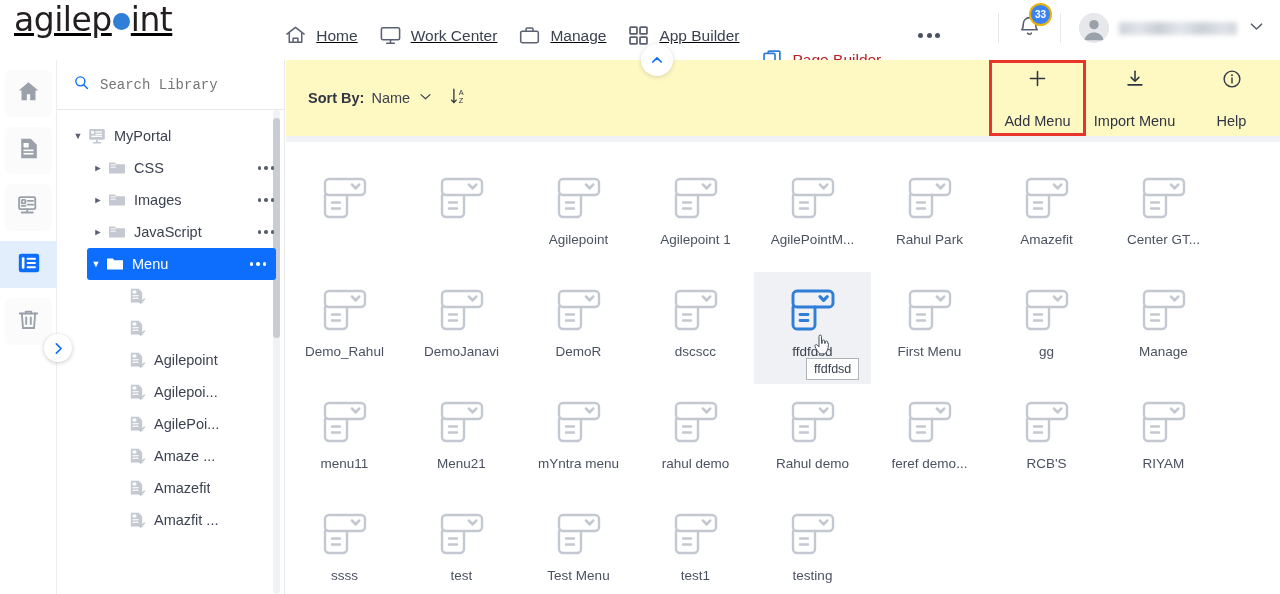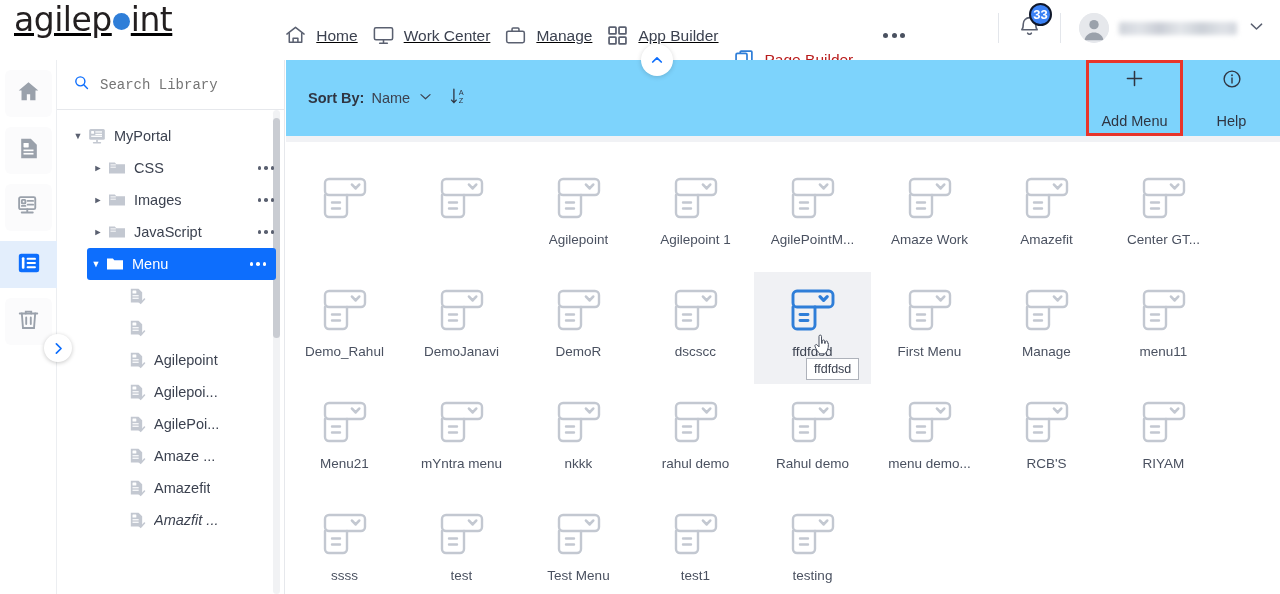--- a/index.html
+++ b/index.html
@@ -16,41 +16,41 @@
   }
   .logo { margin-left: 14px; display: flex; align-items: center; }
   .logo-text {
     font-size: 33px; font-weight: 400; color: #231f20;
     letter-spacing: -0.5px; font-family: "DejaVu Sans", sans-serif;
   }
   .logo-dot {
     width: 17px; height: 17px; border-radius: 50%; background: #2f7ed8;
     display: inline-block; margin: 0 1px; position: relative; top: 2px;
   }
-  .nav { display: flex; align-items: center; margin-left: 112px; gap: 14px; }
+  .nav { display: flex; align-items: center; margin-left: 112px; gap: 21px; }
   .nav-item {
     display: flex; align-items: center; gap: 9px; cursor: pointer;
     font-size: 15.5px; color: #3c4250; white-space: nowrap;
   }
   .nav-item.active { color: #b91c1c; margin-top: 48px; }
   .nav-ico { width: 23px; height: 23px; display: block; }
   .nav-dots {
     display: flex; gap: 3.5px; margin-left: 16px; cursor: pointer; align-items: center;
   }
   .nav-dots i { width: 5px; height: 5px; border-radius: 50%; background: #4a5160; display: block; }
   .hdr-right {
     margin-left: auto; display: flex; align-items: center; height: 100%;
   }
   .sep { width: 1px; height: 30px; background: #e3e6eb; }
   .bell-wrap { position: relative; padding: 0 18px; cursor: pointer; }
   .badge {
     position: absolute; top: -11px; right: 8px; min-width: 23px; height: 23px;
-    border-radius: 50%; background: #3b82f6; color: #fff; font-size: 13px;
+    border-radius: 50%; background: #3b82f6; color: #fff; font-size: 10px;
     font-weight: 700; display: flex; align-items: center; justify-content: center;
-    border: 2px solid #0f172a;
+    border: 2px solid #eab308;
   }
   .user-wrap { display: flex; align-items: center; gap: 10px; padding: 0 14px 0 18px; cursor: pointer; }
   .avatar {
     width: 30px; height: 30px; border-radius: 50%; background: #e6e8ec;
     display: flex; align-items: center; justify-content: center; overflow: hidden;
   }
   .uname {
     width: 118px; height: 13px; border-radius: 2px;
     background: linear-gradient(90deg,#cfd3da 0%,#e0e3e8 18%,#c9cdd5 34%,#e3e6ea 52%,#cbd0d7 70%,#dfe2e7 88%,#d2d6dd 100%);
     filter: blur(2.6px); font-size: 0; color: transparent;
@@ -114,21 +114,21 @@
     border-radius: 50%; background: #fff; box-shadow: 0 1px 4px rgba(0,0,0,.22);
     display: flex; align-items: center; justify-content: center; cursor: pointer; z-index: 20;
   }
 
   
   .main {
     position: absolute; top: 60px; left: 286px; width: 994px; height: 534px;
     background: #f1f2f5;
   }
   .toolbar {
-    height: 76px; background: #7dd3fc; display: flex; align-items: center;
+    height: 76px; background: #fef9c3; display: flex; align-items: center;
     padding-left: 22px; position: relative;
   }
   .sortby { display: flex; align-items: center; gap: 7px; }
   .sortby-lbl { font-size: 14.5px; font-weight: 700; color: #2f3542; }
   .sortby-val { font-size: 14.5px; color: #3c4250; cursor: pointer; }
   .tb-right { margin-left: auto; display: flex; align-items: stretch; height: 76px; }
   .tb-btn {
     width: 97px; display: flex; flex-direction: column; align-items: center;
     justify-content: center; gap: 20px; cursor: pointer; font-size: 14.5px; color: #2f3542;
   }
@@ -467,21 +467,21 @@
           <span class="caret"></span>
           <span class="tico"><svg viewBox="0 0 24 24" width="20" height="20">
               <path d="M4.6 3.2h9.2l4.4 4.4v12.2H4.6Z" fill="#c3c8d1"></path>
               <rect x="6.6" y="5.4" width="4.6" height="3.6" rx=".6" fill="#fff"></rect>
               <rect x="6.6" y="11" width="7.4" height="1.4" fill="#fff"></rect>
               <rect x="6.6" y="14" width="7.4" height="1.4" fill="#fff"></rect>
               <path d="M14.2 18.6 16.4 20.8 21 15.6" fill="none" stroke="#c3c8d1" stroke-width="1.8" stroke-linecap="round" stroke-linejoin="round"></path>
             </svg></span>
           <span class="tlabel">Amazefit</span>
         </div>
-        <div class="tnode" style="padding-left: 52px; font-style: italic;">
+        <div class="tnode" style="padding-left: 52px;">
           <span class="caret"></span>
           <span class="tico"><svg viewBox="0 0 24 24" width="20" height="20">
               <path d="M4.6 3.2h9.2l4.4 4.4v12.2H4.6Z" fill="#c3c8d1"></path>
               <rect x="6.6" y="5.4" width="4.6" height="3.6" rx=".6" fill="#fff"></rect>
               <rect x="6.6" y="11" width="7.4" height="1.4" fill="#fff"></rect>
               <rect x="6.6" y="14" width="7.4" height="1.4" fill="#fff"></rect>
               <path d="M14.2 18.6 16.4 20.8 21 15.6" fill="none" stroke="#c3c8d1" stroke-width="1.8" stroke-linecap="round" stroke-linejoin="round"></path>
             </svg></span>
           <span class="tlabel">Amazfit ...</span>
         </div>
@@ -516,20 +516,30 @@
       <div class="tb-btn highlight">
         <span>
           <svg viewBox="0 0 24 24" width="23" height="23" fill="none" stroke="#2f3542" stroke-width="1.6" stroke-linecap="round">
               <path d="M12 4.6v14.8M4.6 12h14.8"></path>
             </svg>
         </span>
         <span>Add Menu</span>
       </div>
       <div class="tb-btn">
         <span>
+          <svg viewBox="0 0 24 24" width="22" height="22" fill="none" stroke="#2f3542" stroke-width="1.7" stroke-linecap="round" stroke-linejoin="round">
+              <path d="M12 3.6v9.8"></path>
+              <path d="M7.8 10.2 12 14.4l4.2-4.2"></path>
+              <path d="M4.4 18.4h15.2"></path>
+            </svg>
+        </span>
+        <span>Import Menu</span>
+      </div>
+      <div class="tb-btn">
+        <span>
           <svg viewBox="0 0 24 24" width="22" height="22" fill="none" stroke="#2f3542" stroke-width="1.5">
               <circle cx="12" cy="12" r="8.6"></circle>
               <path d="M12 10.8v5.6" stroke-linecap="round"></path>
               <circle cx="12" cy="7.9" r="1" fill="#2f3542" stroke="none"></circle>
             </svg>
         </span>
         <span>Help</span>
       </div>
     </div>
   </div>
@@ -581,21 +591,21 @@
             </svg></div>
           <div class="cell-lbl">AgilePointM...</div>
         </div>
         <div class="cell">
           <div class="cell-ico"><svg viewBox="0 0 56 56" width="56" height="56" fill="none" stroke="#c3c8d1" stroke-width="2.4" stroke-linecap="round" stroke-linejoin="round">
               <rect x="8" y="9" width="40" height="16" rx="4"></rect>
               <path d="M35 14.6 38.6 18.4 42.2 14.6" stroke-width="2.6999999999999997"></path>
               <path d="M8 25v18a4 4 0 0 0 4 4h14a4 4 0 0 0 4-4V25"></path>
               <path d="M15 32.5h8M15 38.5h8"></path>
             </svg></div>
-          <div class="cell-lbl">Amaze Work</div>
+          <div class="cell-lbl">Rahul Park</div>
         </div>
         <div class="cell">
           <div class="cell-ico"><svg viewBox="0 0 56 56" width="56" height="56" fill="none" stroke="#c3c8d1" stroke-width="2.4" stroke-linecap="round" stroke-linejoin="round">
               <rect x="8" y="9" width="40" height="16" rx="4"></rect>
               <path d="M35 14.6 38.6 18.4 42.2 14.6" stroke-width="2.6999999999999997"></path>
               <path d="M8 25v18a4 4 0 0 0 4 4h14a4 4 0 0 0 4-4V25"></path>
               <path d="M15 32.5h8M15 38.5h8"></path>
             </svg></div>
           <div class="cell-lbl">Amazefit</div>
         </div>
@@ -666,20 +676,29 @@
             </svg></div>
           <div class="cell-lbl">First Menu</div>
         </div>
         <div class="cell">
           <div class="cell-ico"><svg viewBox="0 0 56 56" width="56" height="56" fill="none" stroke="#c3c8d1" stroke-width="2.4" stroke-linecap="round" stroke-linejoin="round">
               <rect x="8" y="9" width="40" height="16" rx="4"></rect>
               <path d="M35 14.6 38.6 18.4 42.2 14.6" stroke-width="2.6999999999999997"></path>
               <path d="M8 25v18a4 4 0 0 0 4 4h14a4 4 0 0 0 4-4V25"></path>
               <path d="M15 32.5h8M15 38.5h8"></path>
             </svg></div>
+          <div class="cell-lbl">gg</div>
+        </div>
+        <div class="cell">
+          <div class="cell-ico"><svg viewBox="0 0 56 56" width="56" height="56" fill="none" stroke="#c3c8d1" stroke-width="2.4" stroke-linecap="round" stroke-linejoin="round">
+              <rect x="8" y="9" width="40" height="16" rx="4"></rect>
+              <path d="M35 14.6 38.6 18.4 42.2 14.6" stroke-width="2.6999999999999997"></path>
+              <path d="M8 25v18a4 4 0 0 0 4 4h14a4 4 0 0 0 4-4V25"></path>
+              <path d="M15 32.5h8M15 38.5h8"></path>
+            </svg></div>
           <div class="cell-lbl">Manage</div>
         </div>
         <div class="cell">
           <div class="cell-ico"><svg viewBox="0 0 56 56" width="56" height="56" fill="none" stroke="#c3c8d1" stroke-width="2.4" stroke-linecap="round" stroke-linejoin="round">
               <rect x="8" y="9" width="40" height="16" rx="4"></rect>
               <path d="M35 14.6 38.6 18.4 42.2 14.6" stroke-width="2.6999999999999997"></path>
               <path d="M8 25v18a4 4 0 0 0 4 4h14a4 4 0 0 0 4-4V25"></path>
               <path d="M15 32.5h8M15 38.5h8"></path>
             </svg></div>
           <div class="cell-lbl">menu11</div>
@@ -702,48 +721,39 @@
             </svg></div>
           <div class="cell-lbl">mYntra menu</div>
         </div>
         <div class="cell">
           <div class="cell-ico"><svg viewBox="0 0 56 56" width="56" height="56" fill="none" stroke="#c3c8d1" stroke-width="2.4" stroke-linecap="round" stroke-linejoin="round">
               <rect x="8" y="9" width="40" height="16" rx="4"></rect>
               <path d="M35 14.6 38.6 18.4 42.2 14.6" stroke-width="2.6999999999999997"></path>
               <path d="M8 25v18a4 4 0 0 0 4 4h14a4 4 0 0 0 4-4V25"></path>
               <path d="M15 32.5h8M15 38.5h8"></path>
             </svg></div>
-          <div class="cell-lbl">nkkk</div>
-        </div>
-        <div class="cell">
-          <div class="cell-ico"><svg viewBox="0 0 56 56" width="56" height="56" fill="none" stroke="#c3c8d1" stroke-width="2.4" stroke-linecap="round" stroke-linejoin="round">
-              <rect x="8" y="9" width="40" height="16" rx="4"></rect>
-              <path d="M35 14.6 38.6 18.4 42.2 14.6" stroke-width="2.6999999999999997"></path>
-              <path d="M8 25v18a4 4 0 0 0 4 4h14a4 4 0 0 0 4-4V25"></path>
-              <path d="M15 32.5h8M15 38.5h8"></path>
-            </svg></div>
           <div class="cell-lbl">rahul demo</div>
         </div>
         <div class="cell">
           <div class="cell-ico"><svg viewBox="0 0 56 56" width="56" height="56" fill="none" stroke="#c3c8d1" stroke-width="2.4" stroke-linecap="round" stroke-linejoin="round">
               <rect x="8" y="9" width="40" height="16" rx="4"></rect>
               <path d="M35 14.6 38.6 18.4 42.2 14.6" stroke-width="2.6999999999999997"></path>
               <path d="M8 25v18a4 4 0 0 0 4 4h14a4 4 0 0 0 4-4V25"></path>
               <path d="M15 32.5h8M15 38.5h8"></path>
             </svg></div>
           <div class="cell-lbl">Rahul demo</div>
         </div>
         <div class="cell">
           <div class="cell-ico"><svg viewBox="0 0 56 56" width="56" height="56" fill="none" stroke="#c3c8d1" stroke-width="2.4" stroke-linecap="round" stroke-linejoin="round">
               <rect x="8" y="9" width="40" height="16" rx="4"></rect>
               <path d="M35 14.6 38.6 18.4 42.2 14.6" stroke-width="2.6999999999999997"></path>
               <path d="M8 25v18a4 4 0 0 0 4 4h14a4 4 0 0 0 4-4V25"></path>
               <path d="M15 32.5h8M15 38.5h8"></path>
             </svg></div>
-          <div class="cell-lbl">menu demo...</div>
+          <div class="cell-lbl">feref demo...</div>
         </div>
         <div class="cell">
           <div class="cell-ico"><svg viewBox="0 0 56 56" width="56" height="56" fill="none" stroke="#c3c8d1" stroke-width="2.4" stroke-linecap="round" stroke-linejoin="round">
               <rect x="8" y="9" width="40" height="16" rx="4"></rect>
               <path d="M35 14.6 38.6 18.4 42.2 14.6" stroke-width="2.6999999999999997"></path>
               <path d="M8 25v18a4 4 0 0 0 4 4h14a4 4 0 0 0 4-4V25"></path>
               <path d="M15 32.5h8M15 38.5h8"></path>
             </svg></div>
           <div class="cell-lbl">RCB'S</div>
         </div>

